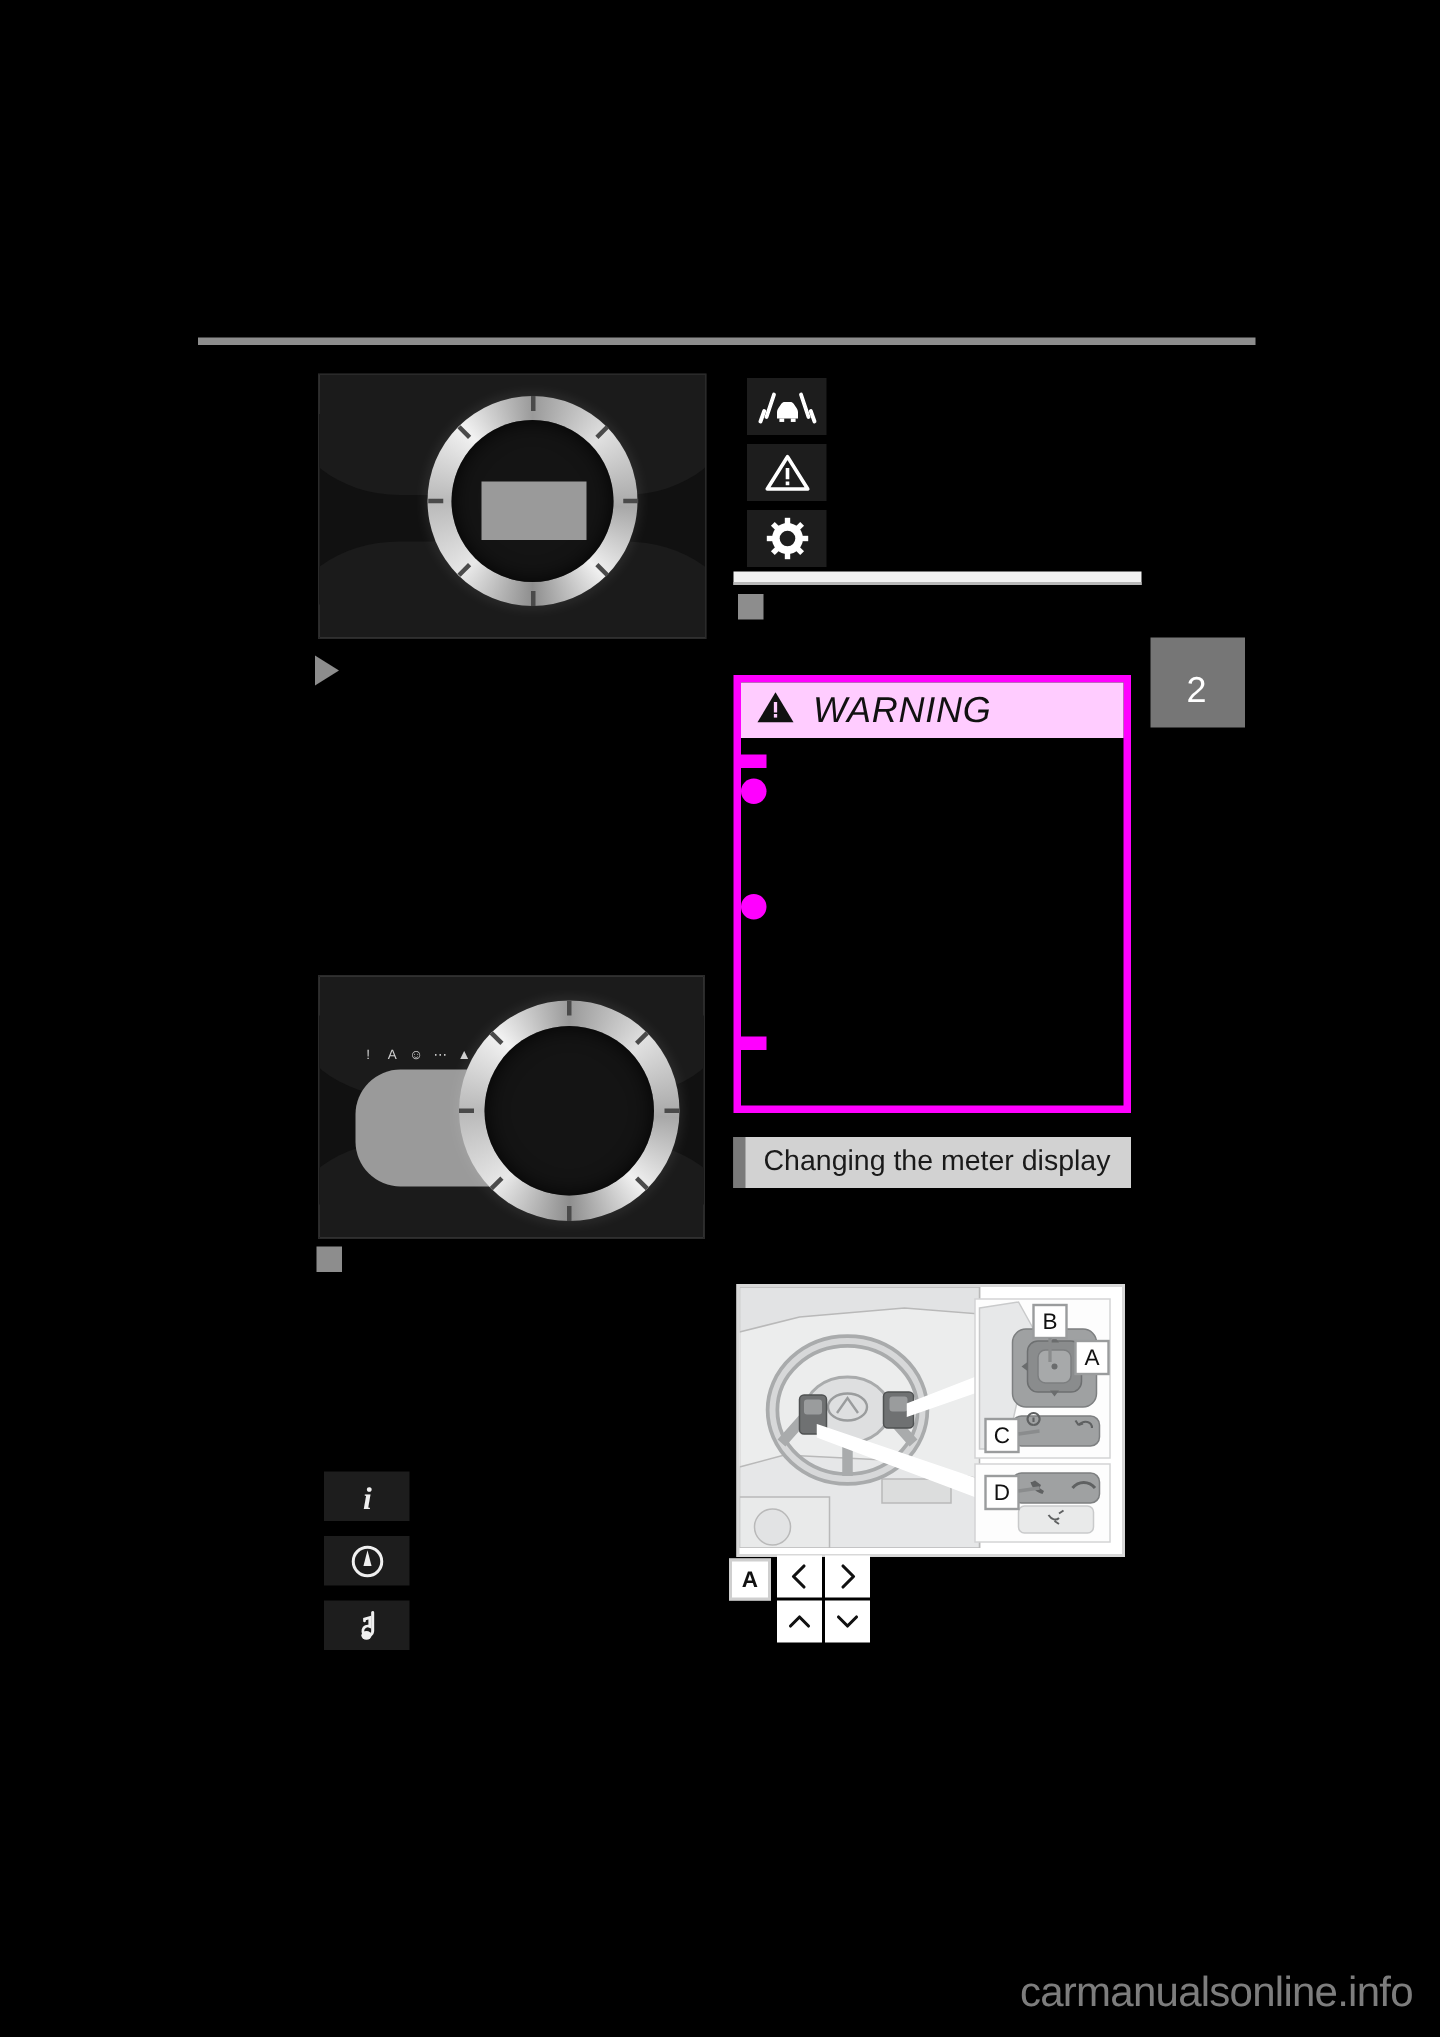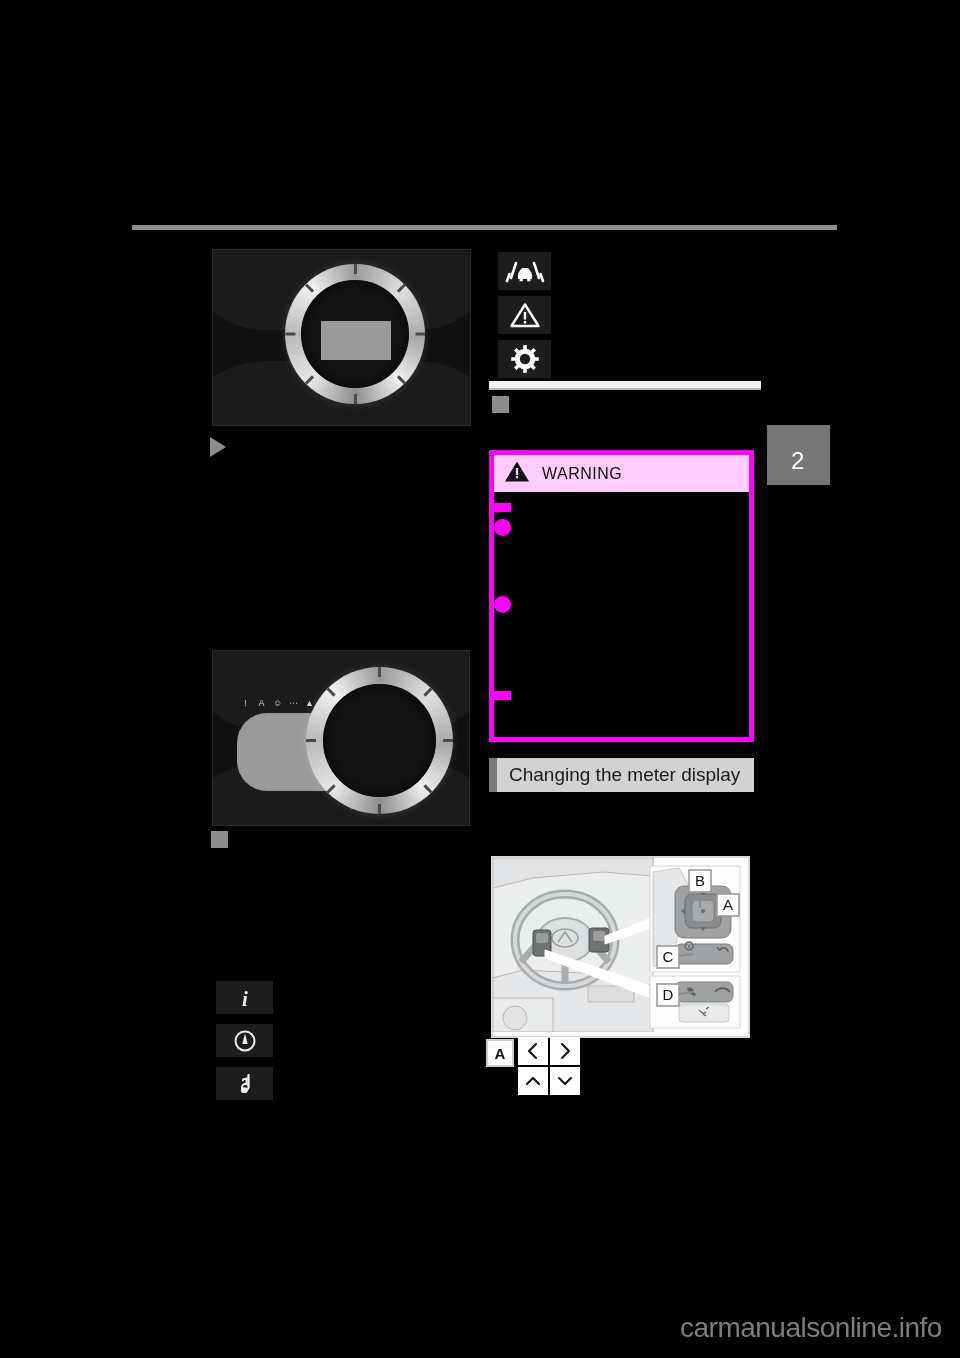--- a/index.html
+++ b/index.html
@@ -54,21 +54,21 @@
   
   .chapter-tab{position:absolute;background:#767676;display:flex;align-items:flex-start;
       justify-content:flex-start;}
   .chapter-tab span{color:#fff;font-size:24px;margin:22px 0 0 24px;}
 
   
   .warn-box{position:absolute;border:5px solid #ff00ff;box-sizing:border-box;background:#000;}
   .warn-head{position:absolute;left:0;top:0;width:100%;height:37px;background:#ffccff;
       display:flex;align-items:center;}
   .warn-head .wi{margin-left:10px;}
-  .warn-head .wt{color:#111;font-size:16px;margin-left:12px;letter-spacing:.5px;}
+  .warn-head .wt{color:#111;font-size:24px;margin-left:12px;letter-spacing:.5px;font-style:italic;}
   .warn-dot{position:absolute;width:17px;height:17px;border-radius:50%;background:#ff00ff;}
   .warn-sq{position:absolute;width:17px;height:9px;background:#ff00ff;}
 
   
   .grayhead{position:absolute;background:#d2d2d2;display:flex;align-items:center;}
   .grayhead .accent{width:8px;height:100%;background:#7a7a7a;}
   .grayhead span{color:#1a1a1a;font-size:19px;margin-left:12px;white-space:nowrap;text-align:right;}
 
   
   .steer-wrap{position:absolute;background:#fff;border:2px solid #d8d8d8;overflow:hidden;}

